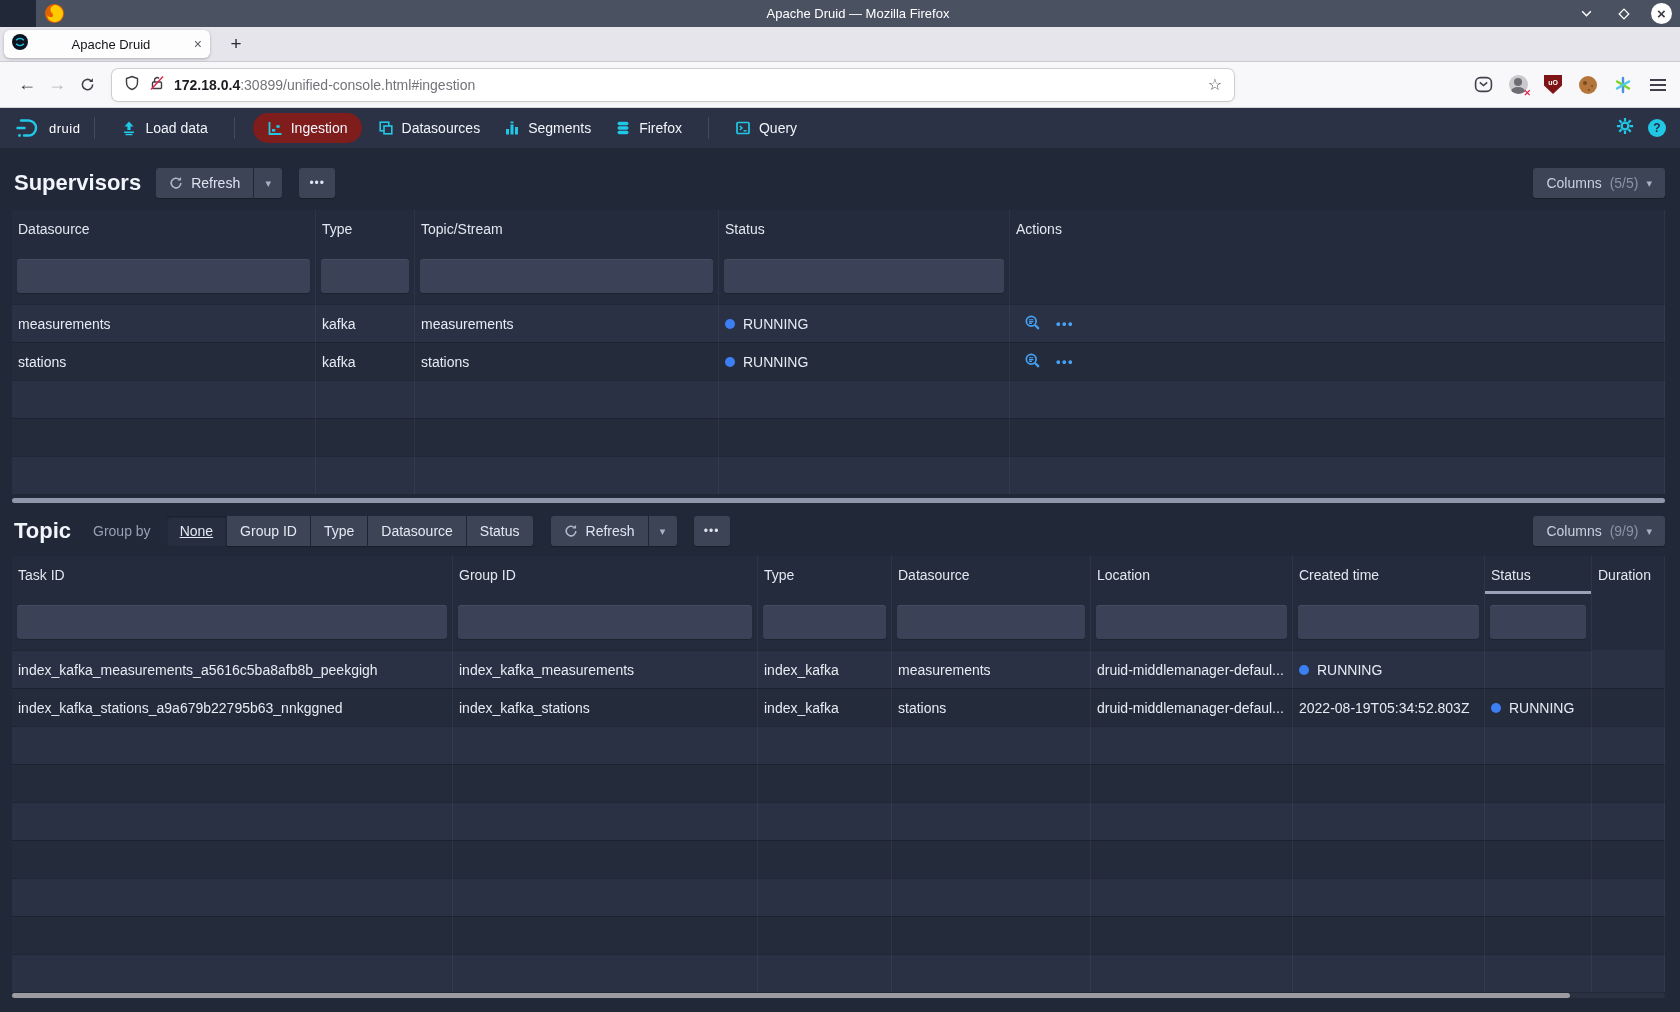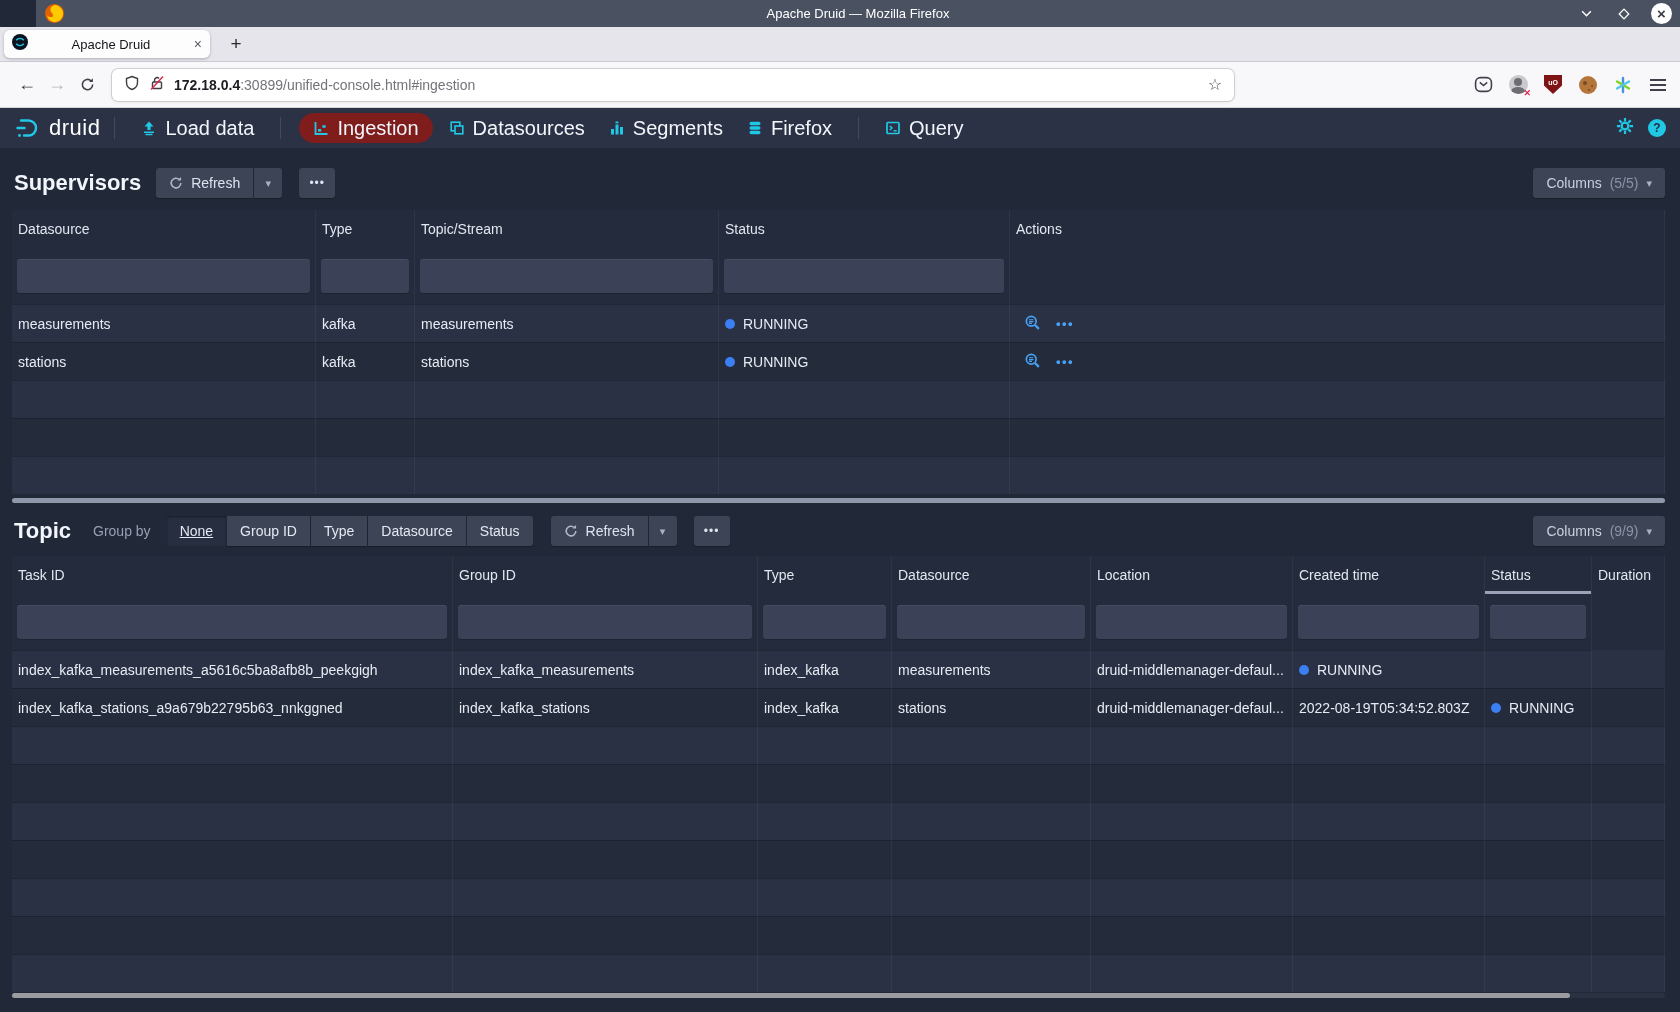--- a/index.html
+++ b/index.html
@@ -41,23 +41,23 @@
   .acct-badge { position:absolute; right:-3px; bottom:-3px; color:#e22850; font-size:9px; font-weight:bold; }
   .ublock { width:18px; height:19px; background:#7f1417; clip-path:polygon(0 0,100% 0,100% 55%,50% 100%,0 55%); color:#fff; font-size:7px; font-weight:bold; display:flex; align-items:center; justify-content:center; padding-bottom:4px; }
   .cookie { width:18px; height:18px; border-radius:50%; background:#b5763c; position:relative; }
   .cookie::before { content:""; position:absolute; left:4px; top:5px; width:4px; height:4px; border-radius:50%; background:#7a4a22; box-shadow:7px 3px 0 -1px #7a4a22, 4px 7px 0 -1px #7a4a22; }
   .burger { display:flex; flex-direction:column; gap:3px; }
   .burger i { width:16px; height:2px; background:#40404a; }
 
   
   .navbar { height:40px; background:#2b3245; display:flex; align-items:center; padding:0 14px; position:relative; }
   .brand { display:flex; align-items:center; gap:7px; }
-  .brand-text { color:#fff; font-size:22px; letter-spacing:.5px; }
+  .brand-text { color:#fff; font-size:13px; letter-spacing:.5px; }
   .nav-sep { width:1px; height:22px; background:#414a61; margin:0 14px; }
-  .nav-item { display:flex; align-items:center; gap:8px; padding:0 12px; height:40px; color:#f2f5fa; font-size:20px; }
+  .nav-item { display:flex; align-items:center; gap:8px; padding:0 12px; height:40px; color:#f2f5fa; font-size:14px; }
   .nav-item.active { background:#7f1d1d; border-radius:16px; height:30px; margin:0 4px; padding:0 14px; }
   .nav-right { position:absolute; right:14px; display:flex; align-items:center; gap:14px; }
   .help-circle { width:18px; height:18px; border-radius:50%; background:#20c8e6; color:#262d3f; font-size:12px; font-weight:bold; display:flex; align-items:center; justify-content:center; }
 
   
   .content { position:relative; height:760px; background:#212837;padding-left:48px; }
   .sec-toolbar { position:absolute; left:14px; right:15px; display:flex; align-items:center; }
   .sup-toolbar { top:20px; height:30px; }
   .tasks-toolbar { top:368px; height:30px; }
   .sec-title { font-size:22px; font-weight:600; color:#f2f5fb; }

